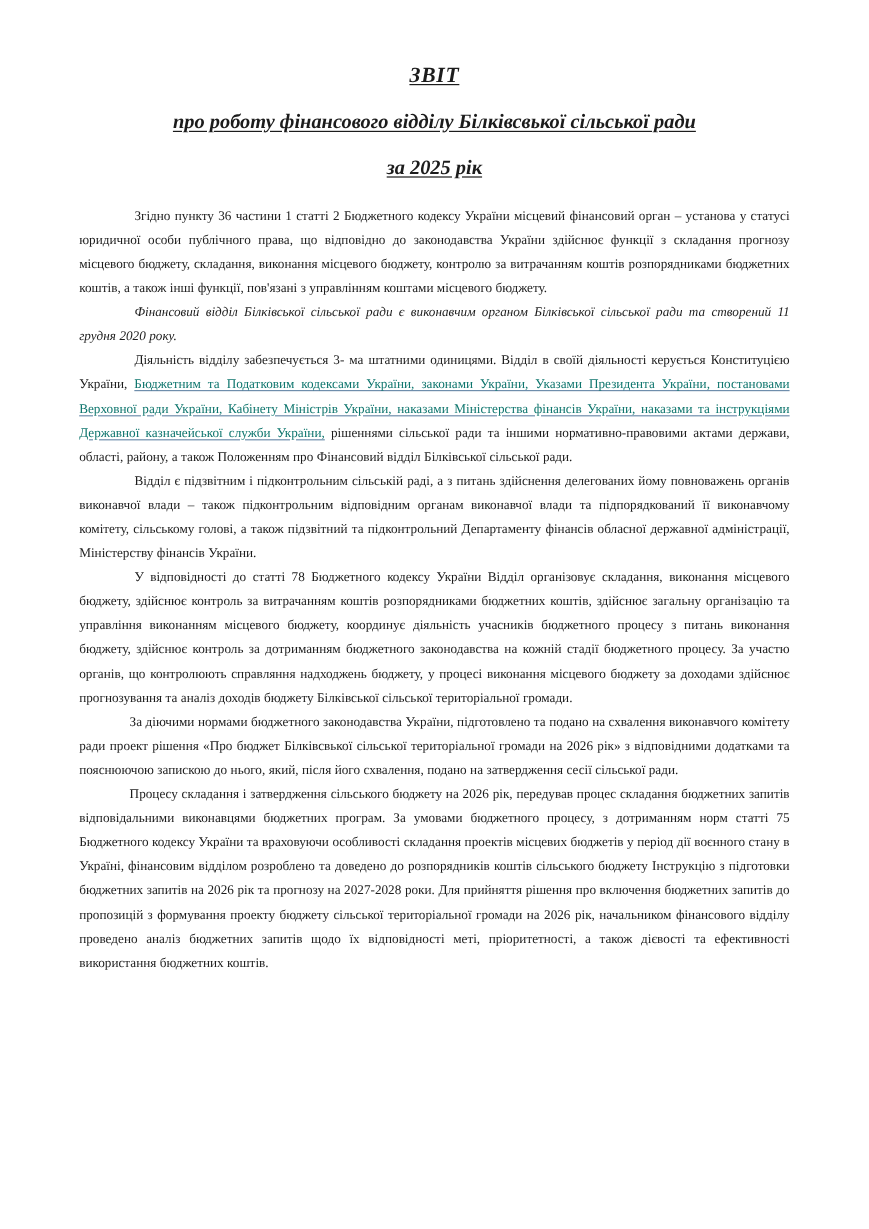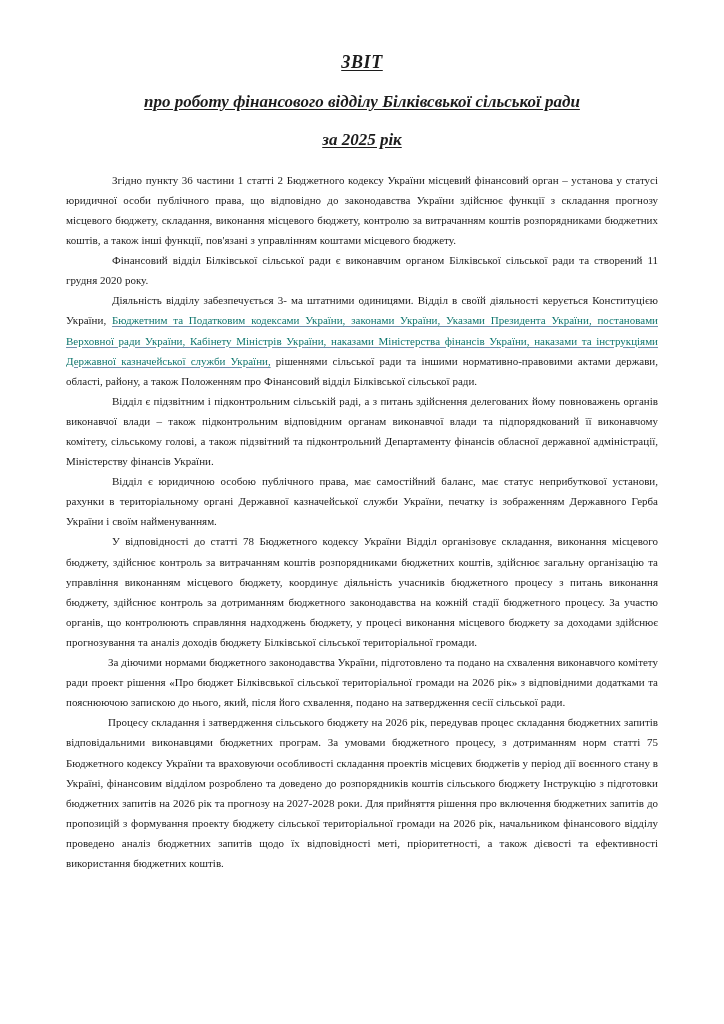--- a/index.html
+++ b/index.html
@@ -70,20 +70,21 @@
     font-size: 11px;
     line-height: 20.1px;
     word-spacing: 0.1px;
   }
   p.para.tight {
     text-indent: 42px;
   }
   
   p.para.sparse {
     text-align: justify;
+    font-style: italic;
   }
   a.doclink, span.doclink {
     color: #0f766e;
     text-decoration: underline;
     text-underline-offset: 2px;
     text-decoration-color: #6f8eac;
   }
 </style>
 </head>
 <body>
@@ -100,21 +101,20 @@
     <div class="body-text">
 
       <p class="para">Згідно пункту 36 частини 1 статті 2 Бюджетного кодексу України місцевий фінансовий орган – установа у статусі юридичної особи публічного права, що відповідно до законодавства України здійснює функції з складання прогнозу місцевого бюджету, складання, виконання місцевого бюджету, контролю за витрачанням коштів розпорядниками бюджетних коштів, а також інші функції, пов'язані з управлінням коштами місцевого бюджету.</p>
 
       <p class="para sparse">Фінансовий відділ Білківської сільської ради є виконавчим органом Білківської сільської ради та створений 11 грудня 2020 року.</p>
 
       <p class="para"><span>Діяльність відділу забезпечується 3- ма штатними одиницями. Відділ в своїй діяльності керується Конституцією України, </span><span class="doclink">Бюджетним та Податковим кодексами України, законами України, Указами Президента України, постановами Верховної ради України, Кабінету Міністрів України, наказами Міністерства фінансів України, наказами та інструкціями Державної казначейської служби України,</span><span> рішеннями сільської ради та іншими нормативно-правовими актами держави, області, району, а також Положенням про Фінансовий відділ Білківської сільської ради.</span></p>
 
       <p class="para">Відділ є підзвітним і підконтрольним сільській раді, а з питань здійснення делегованих йому повноважень органів виконавчої влади – також підконтрольним відповідним органам виконавчої влади та підпорядкований її виконавчому комітету, сільському голові, а також підзвітний та підконтрольний Департаменту фінансів обласної державної адміністрації, Міністерству фінансів України.</p>
 
-      <p class="para">Відділ є юридичною особою публічного права, має самостійний баланс, має статус неприбуткової установи, рахунки в територіальному органі Державної казначейської служби України, печатку із зображенням Державного Герба України і своїм найменуванням.</p>
 
       <p class="para">У відповідності до статті 78 Бюджетного кодексу України Відділ організовує складання, виконання місцевого бюджету, здійснює контроль за витрачанням коштів розпорядниками бюджетних коштів, здійснює загальну організацію та управління виконанням місцевого бюджету, координує діяльність учасників бюджетного процесу з питань виконання бюджету, здійснює контроль за дотриманням бюджетного законодавства на кожній стадії бюджетного процесу. За участю органів, що контролюють справляння надходжень бюджету, у процесі виконання місцевого бюджету за доходами здійснює прогнозування та аналіз доходів бюджету Білківської сільської територіальної громади.</p>
 
       <p class="para tight">За діючими нормами бюджетного законодавства України, підготовлено та подано на схвалення виконавчого комітету ради проект рішення  «Про бюджет Білківсвької сільської територіальної громади на 2026 рік»  з відповідними додатками та пояснюючою запискою до нього, який,  після його схвалення, подано на затвердження сесії сільської ради.</p>
 
       <p class="para tight">Процесу складання і затвердження сільського бюджету на 2026 рік, передував процес складання бюджетних запитів відповідальними виконавцями бюджетних програм. За умовами бюджетного процесу, з дотриманням норм статті 75 Бюджетного кодексу України та враховуючи особливості складання проектів місцевих бюджетів у період дії воєнного стану в Україні, фінансовим відділом розроблено та доведено до розпорядників коштів сільського бюджету Інструкцію з підготовки бюджетних запитів на 2026 рік та прогнозу на 2027-2028 роки. Для прийняття рішення  про включення бюджетних запитів до пропозицій з  формування проекту бюджету сільської територіальної громади на 2026 рік, начальником фінансового відділу проведено аналіз бюджетних запитів щодо їх відповідності меті, пріоритетності, а також дієвості та ефективності використання бюджетних коштів.</p>
 
     </div>
   </div>
 </div>

